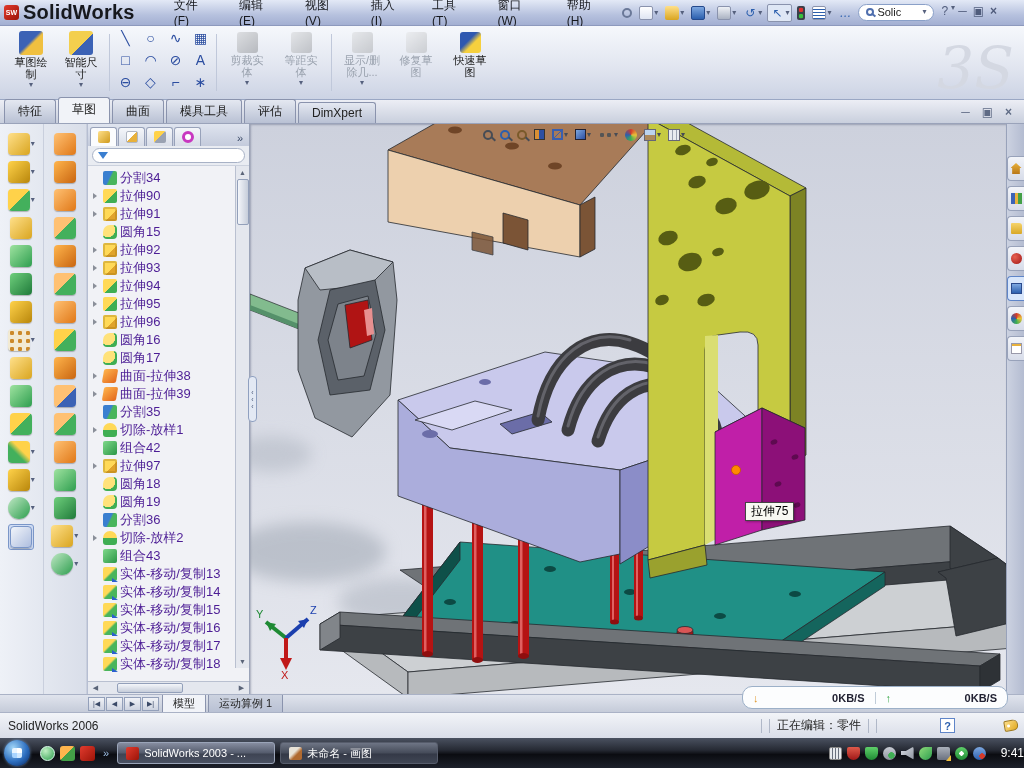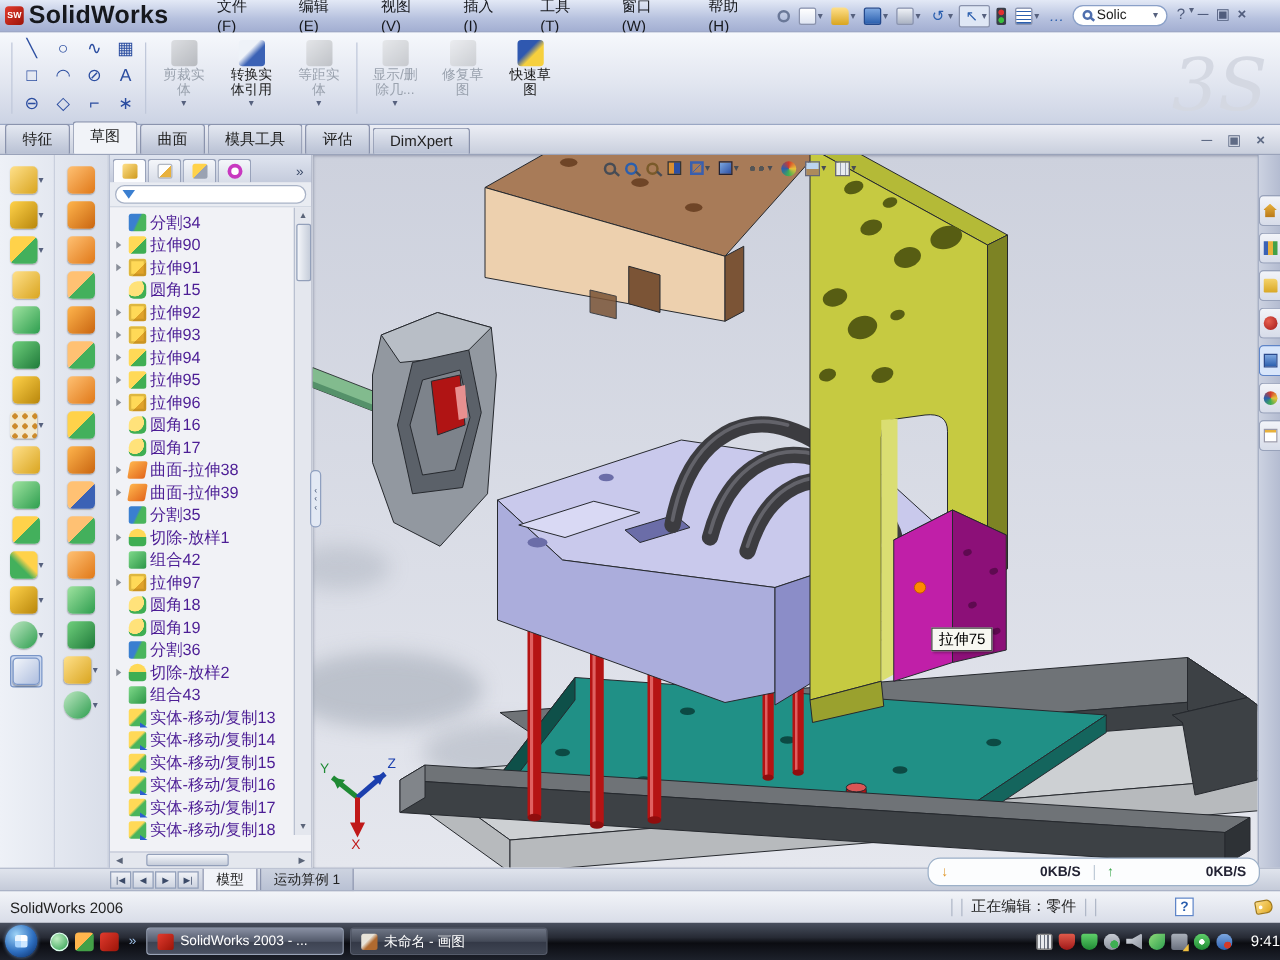--- a/index.html
+++ b/index.html
@@ -291,20 +291,36 @@
       <span class="winglyph">?</span>
       <span class="caret" data-c="1"></span>
       <span class="winglyph wg-min"></span>
       <span class="winglyph wg-restore"></span>
       <span class="winglyph wg-close"></span>
     </div>
   </div>
 
   <div class="ribbon">
     <span class="wm">3S</span>
+    <div class="rgroup">
+
+        <div class="rbig">
+          <i class="ricon ri-sketch"></i>
+          <span class="rlab">草图绘
+制</span>
+          <span class="caret" data-c="1"></span>
+        </div>
+
+        <div class="rbig">
+          <i class="ricon ri-dim"></i>
+          <span class="rlab">智能尺
+寸</span>
+          <span class="caret" data-c="1"></span>
+        </div>
+      </div>
     <div class="rsep"></div>
     <div class="egrid">
 
     <span>╲</span>
         <span>○</span>
         <span>∿</span>
         <span>▦</span>
         <span>□</span>
         <span>◠</span>
         <span>⊘</span>
@@ -317,26 +333,20 @@
     <div class="rsep"></div>
     <div class="rgroup">
 
         <div class="rbtn" data-dis="1">
           <i class="ricon ri-trim"></i>
           <span class="rlab">剪裁实
 体</span>
           <span class="caret" data-c="1"></span>
         </div>
 
-        <div class="rbtn">
-          <i class="ricon ri-convert"></i>
-          <span class="rlab">转换实
-体引用</span>
-          <span class="caret" data-c="1"></span>
-        </div>
 
         <div class="rbtn" data-dis="1">
           <i class="ricon ri-offset"></i>
           <span class="rlab">等距实
 体</span>
           <span class="caret" data-c="1"></span>
         </div>
       </div>
     <div class="rsep"></div>
     <div class="rgroup">

